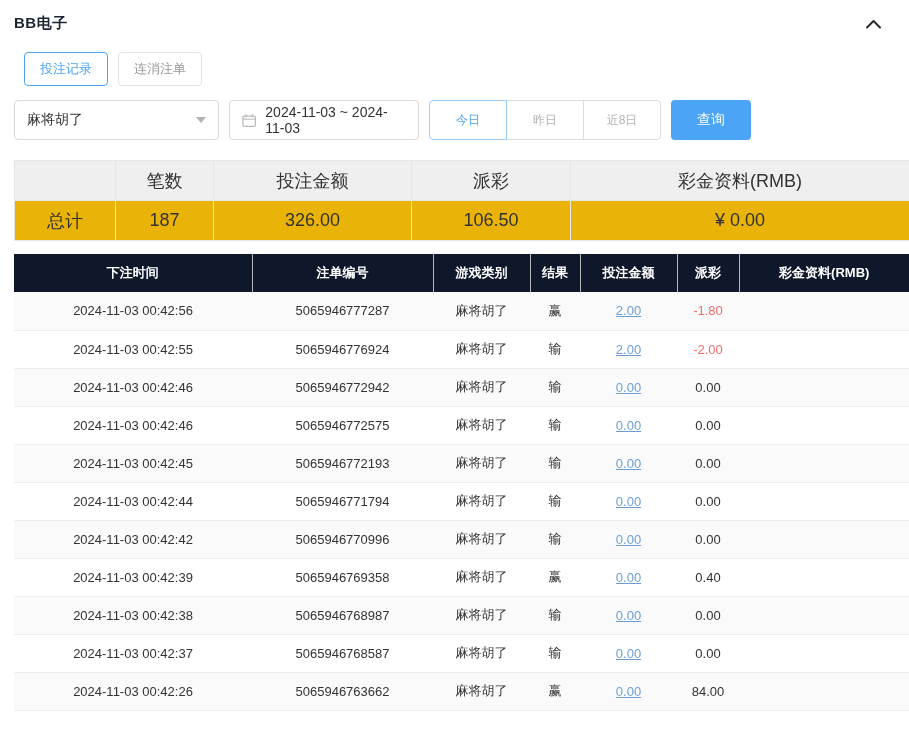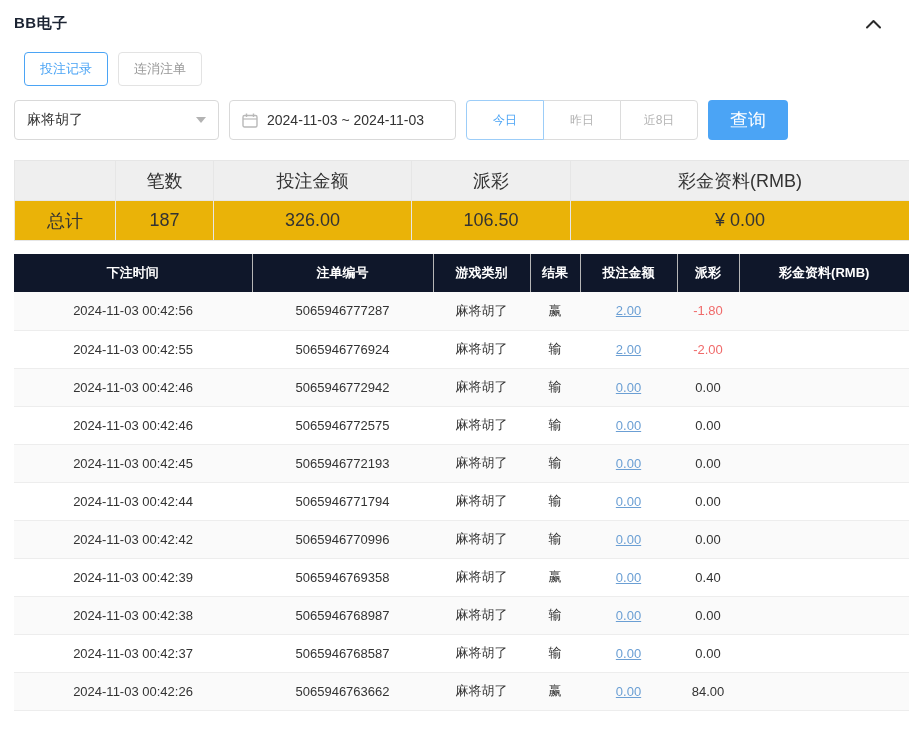--- a/index.html
+++ b/index.html
@@ -30,36 +30,36 @@
     width: 205px; height: 40px; border: 1px solid #d9d9d9; border-radius: 4px;
     display: flex; align-items: center; justify-content: space-between;
     padding: 0 12px; font-size: 14px; cursor: pointer; background: #fff;
   }
   .caret {
     width: 0; height: 0;
     border-left: 5px solid transparent; border-right: 5px solid transparent;
     border-top: 6px solid #b3b3b3;
   }
   .datepicker {
-    width: 227px; height: 40px; border: 1px solid #d9d9d9; border-radius: 4px;
+    width: 190px; height: 40px; border: 1px solid #d9d9d9; border-radius: 4px;
     display: flex; align-items: center; gap: 9px; padding: 0 12px;
     font-size: 14px; margin-left: 10px; cursor: pointer; background: #fff; color: #333;
   }
   .btn-group { display: flex; margin-left: 10px; }
   .qbtn {
     width: 78px; height: 40px; background: #fff; border: 1px solid #dcdcdc;
     font-size: 12px; color: #b3b3b3; cursor: pointer; margin-left: -1px;
     font-family: inherit;
   }
   .qbtn:first-child { margin-left: 0; border-radius: 4px 0 0 4px; }
   .qbtn:last-child { border-radius: 0 4px 4px 0; }
   .qbtn.active { color: #4ba4f5; border-color: #9ccdf8; position: relative; z-index: 1; }
   .search-btn {
     width: 80px; height: 40px; margin-left: 10px; background: #4ba4f5; color: #fff;
-    border: none; border-radius: 4px; font-size: 18px; cursor: pointer; font-family: inherit;
+    border: none; border-radius: 4px; font-size: 14px; cursor: pointer; font-family: inherit;
   }
 
   
   table { border-collapse: collapse; width: 895px; table-layout: fixed; }
   .summary { margin-top: 20px; font-size: 18px; }
   .summary th {
     background: #efefef; font-weight: normal; height: 40px;
     border: 1px solid #e6e6e6; color: #333; text-align: center;
   }
   .summary td { height: 40px; text-align: center; border: 1px solid #e6e6e6; background: #eab308; }

